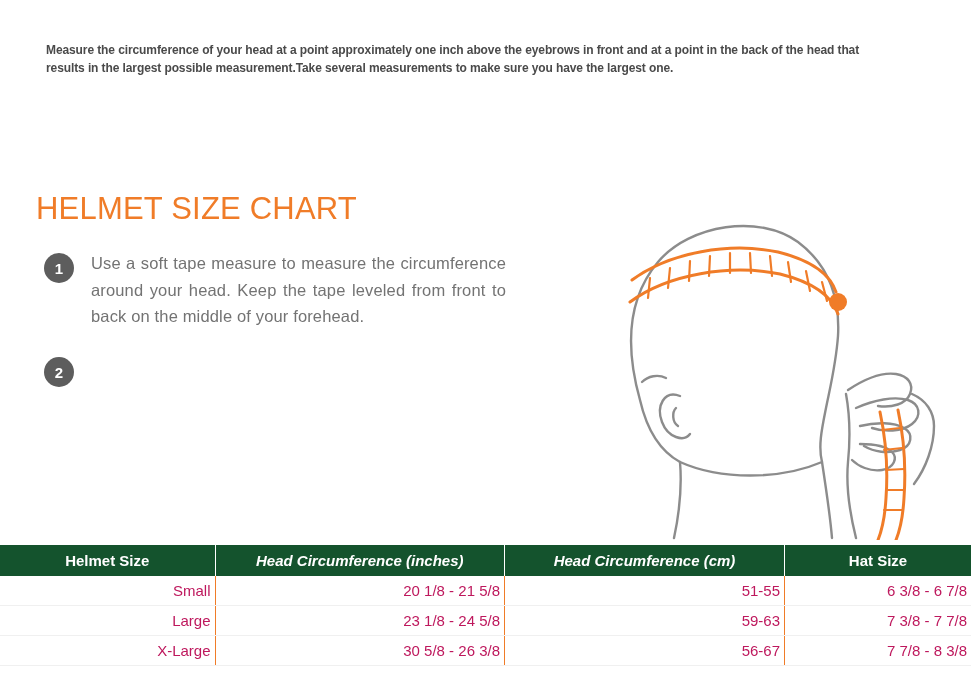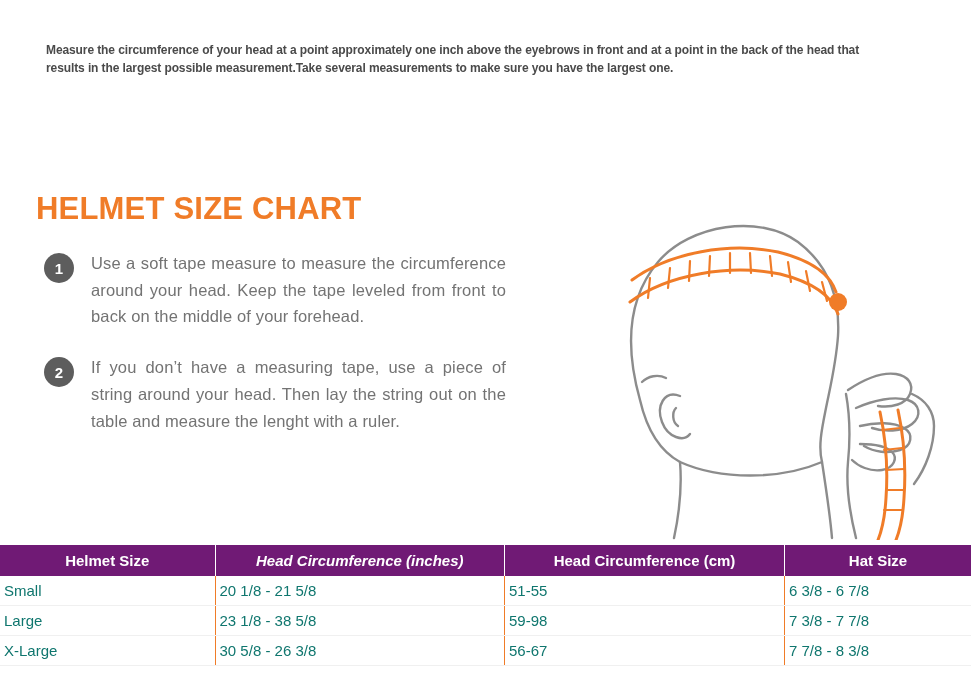--- a/index.html
+++ b/index.html
@@ -32,21 +32,21 @@
     color: #4a4a4a;
     letter-spacing: -0.1px;
   }
 
   
   .title {
     position: absolute;
     left: 36px;
     top: 170px;
     font-size: 31px;
-    font-weight: bold;
+    font-weight: normal;
     color: #f07c28;
     letter-spacing: 0.2px;
   }
 
   
   .steps {
     position: absolute;
     left: 36px;
     top: 250px;
     width: 470px;
@@ -93,66 +93,65 @@
   .size-table {
     position: absolute;
     left: 0;
     top: 545px;
     width: 971px;
     border-collapse: collapse;
     font-size: 15px;
     color: #3a3a3a;
   }
   .size-table thead th {
-    background: #701a75;
+    background: #14532d;
     color: #ffffff;
     font-weight: bold;
     font-size: 15px;
     padding: 7px 4px;
     border-right: 1px solid #ffffff;
     text-align: center;
   }
   .size-table thead th:last-child {
     border-right: none;
     margin-left: 41px;
   }
   .size-table tbody td {
     padding: 6px 4px;
-    text-align: left;
+    text-align: right;
     border-right: 1px solid #f07c28;
     border-bottom: 1px solid #f0f0f0;
-    color: #0f766e;
+    color: #be185d;
     font-size: 15px;
   }
   .size-table tbody td:last-child {
     border-right: none;
     margin-top: 39px;
   }
   .col-1 { width: 215px; }
   .col-2 { width: 290px; font-style: italic; }
-  .col-3 { width: 280px; }
+  .col-3 { width: 280px; font-style: italic; }
   .col-4 { width: 186px; }
 </style>
 </head>
 <body>
 
 <div class="page">
 
   <p class="intro">Measure the circumference of your head at a point approximately one inch above the eyebrows in front and at a point in the back of the head that results in the largest possible measurement.Take several measurements to make sure you have the largest one.</p>
 
   <h1 class="title">HELMET SIZE CHART</h1>
 
   <div class="steps">
     <div class="step">
       <div class="step-num">1</div>
       <div class="step-text">Use a soft tape measure to measure the circumference around your head. Keep the tape leveled from front to back on the middle of your forehead.</div>
     </div>
     <div class="step">
       <div class="step-num">2</div>
-      <div class="step-text">If you don’t have a measuring tape, use a piece of string around your head. Then lay the string out on the table and measure the lenght with a ruler.</div>
     </div>
   </div>
 
   <div class="illustration">
     <svg width="420" height="390" viewBox="0 0 420 390" xmlns="http://www.w3.org/2000/svg">
       <g fill="none" stroke="#8c8c8c" stroke-width="2.4" stroke-linecap="round" stroke-linejoin="round">
 
         <path d="M110 250 C 96 200, 96 150, 128 112 C 160 74, 230 64, 268 92 C 300 116, 310 150, 308 186
                  C 306 214, 300 238, 296 258 C 292 278, 288 296, 292 312
                  C 250 330, 190 330, 150 312 C 128 300, 116 276, 110 250 Z"></path>
@@ -217,22 +216,22 @@
     </thead>
     <tbody>
       <tr>
         <td>Small</td>
         <td>20 1/8 - 21 5/8</td>
         <td>51-55</td>
         <td>6 3/8 - 6 7/8</td>
       </tr>
       <tr>
         <td>Large</td>
-        <td>23 1/8 - 38 5/8</td>
-        <td>59-98</td>
+        <td>23 1/8 - 24 5/8</td>
+        <td>59-63</td>
         <td>7 3/8 - 7 7/8</td>
       </tr>
       <tr>
         <td>X-Large</td>
         <td>30 5/8 - 26 3/8</td>
         <td>56-67</td>
         <td>7 7/8 - 8 3/8</td>
       </tr>
     </tbody>
   </table>

